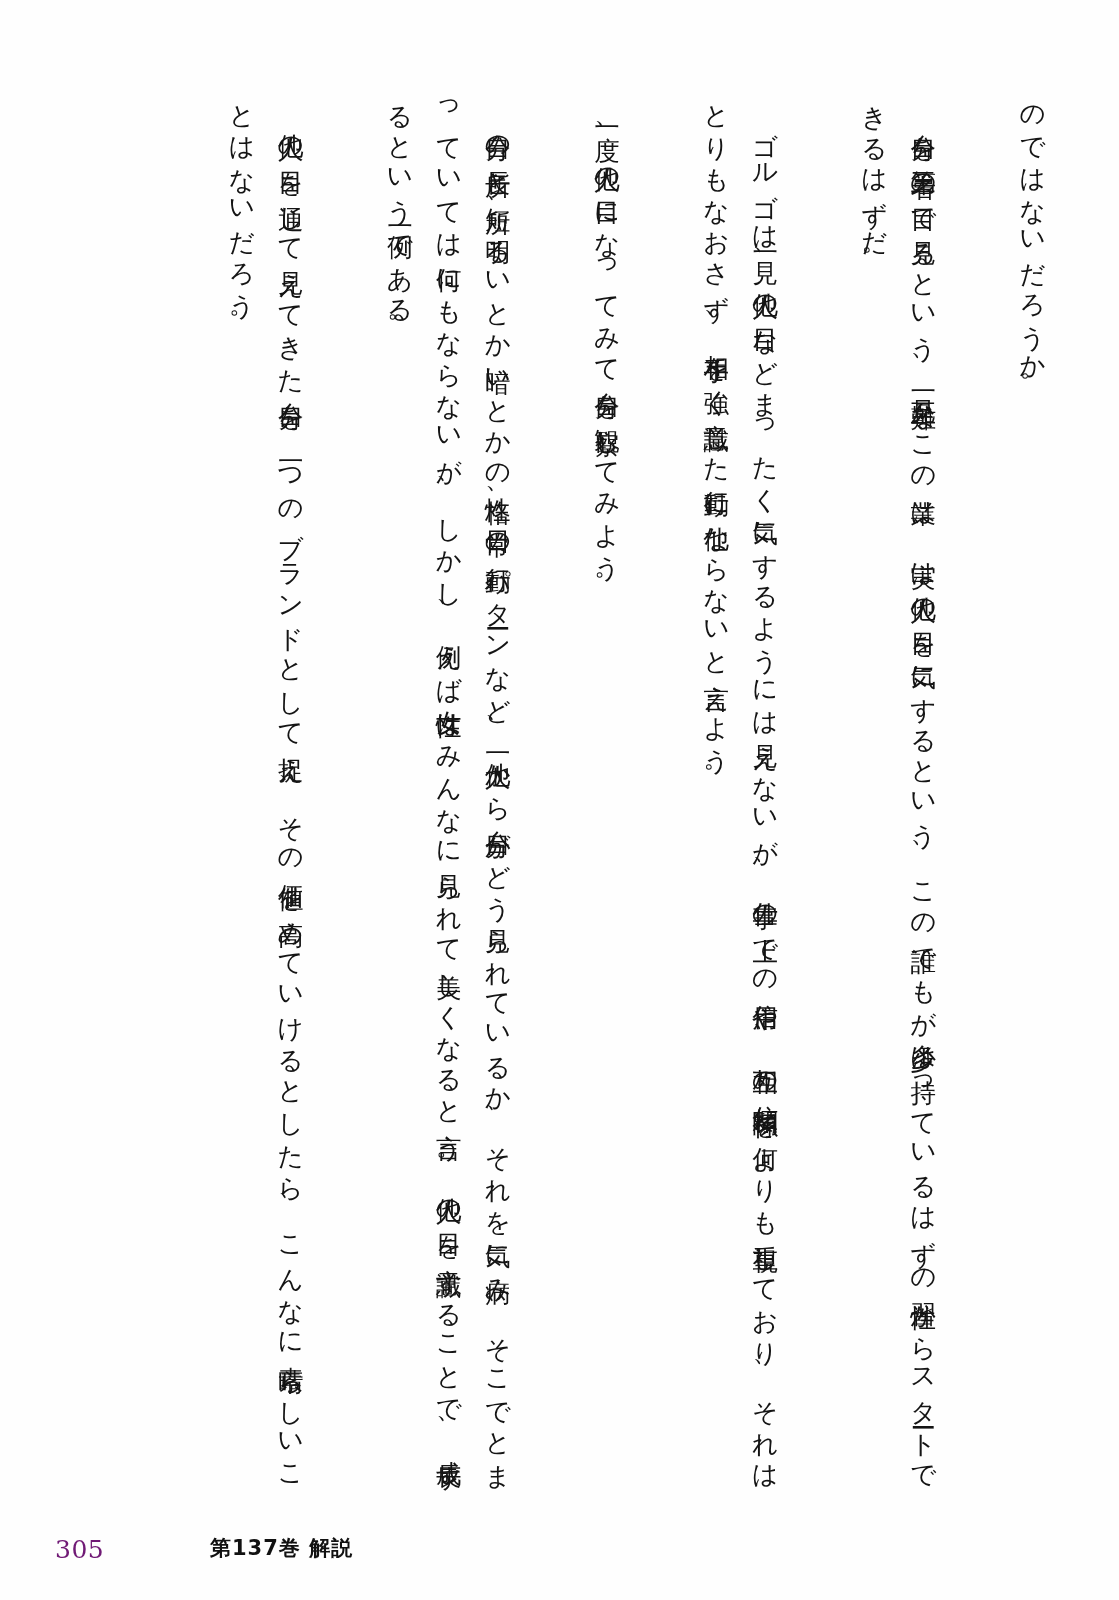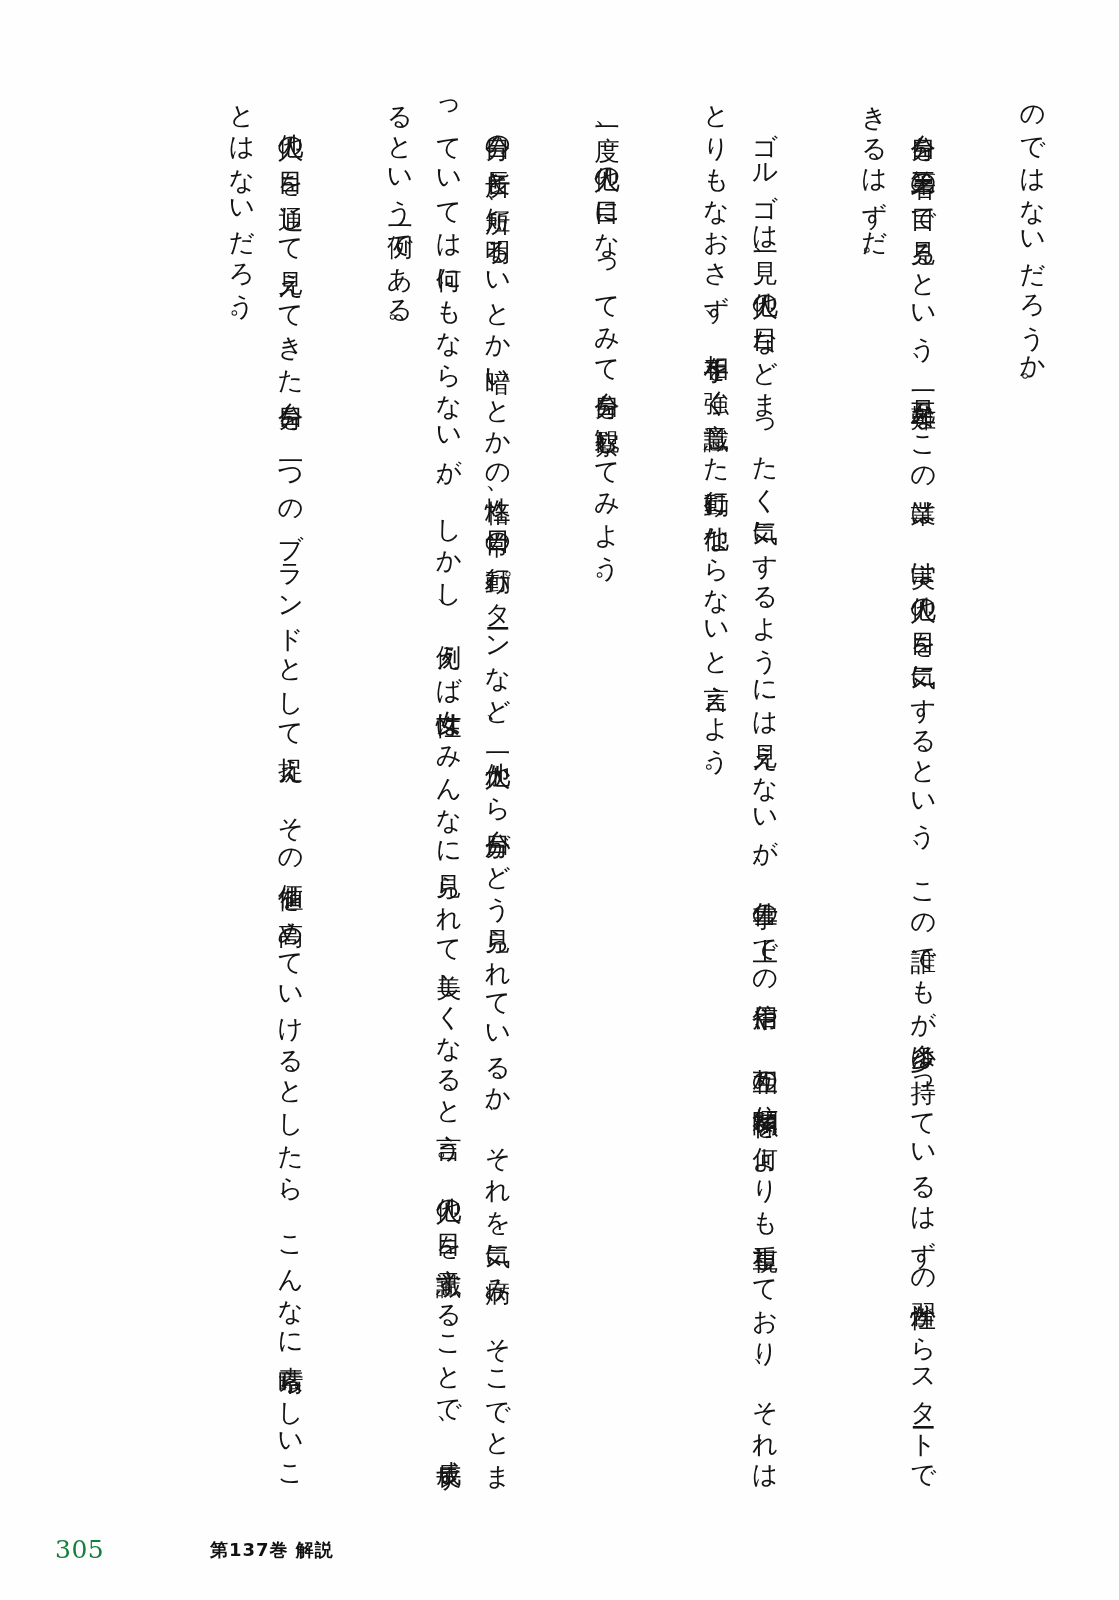--- a/index.html
+++ b/index.html
@@ -53,29 +53,29 @@
     bottom: 34px;
     width: 100%;
     height: 40px;
   }
   .page-number {
     position: absolute;
     left: 55px;
     bottom: 2px;
     font-family: "DejaVu Serif", serif;
     font-size: 25px;
-    color: #15803d;
+    color: #701a75;
     letter-spacing: 0.5px;
   }
   .running-head {
     position: absolute;
     left: 210px;
     bottom: 4px;
     font-family: "DejaVu Sans", sans-serif;
-    font-size: 18px;
+    font-size: 21px;
     font-weight: bold;
     color: #111111;
     letter-spacing: 1px;
     white-space: nowrap;
   }
 </style>
 </head>
 <body>
 
 <div class="page">

